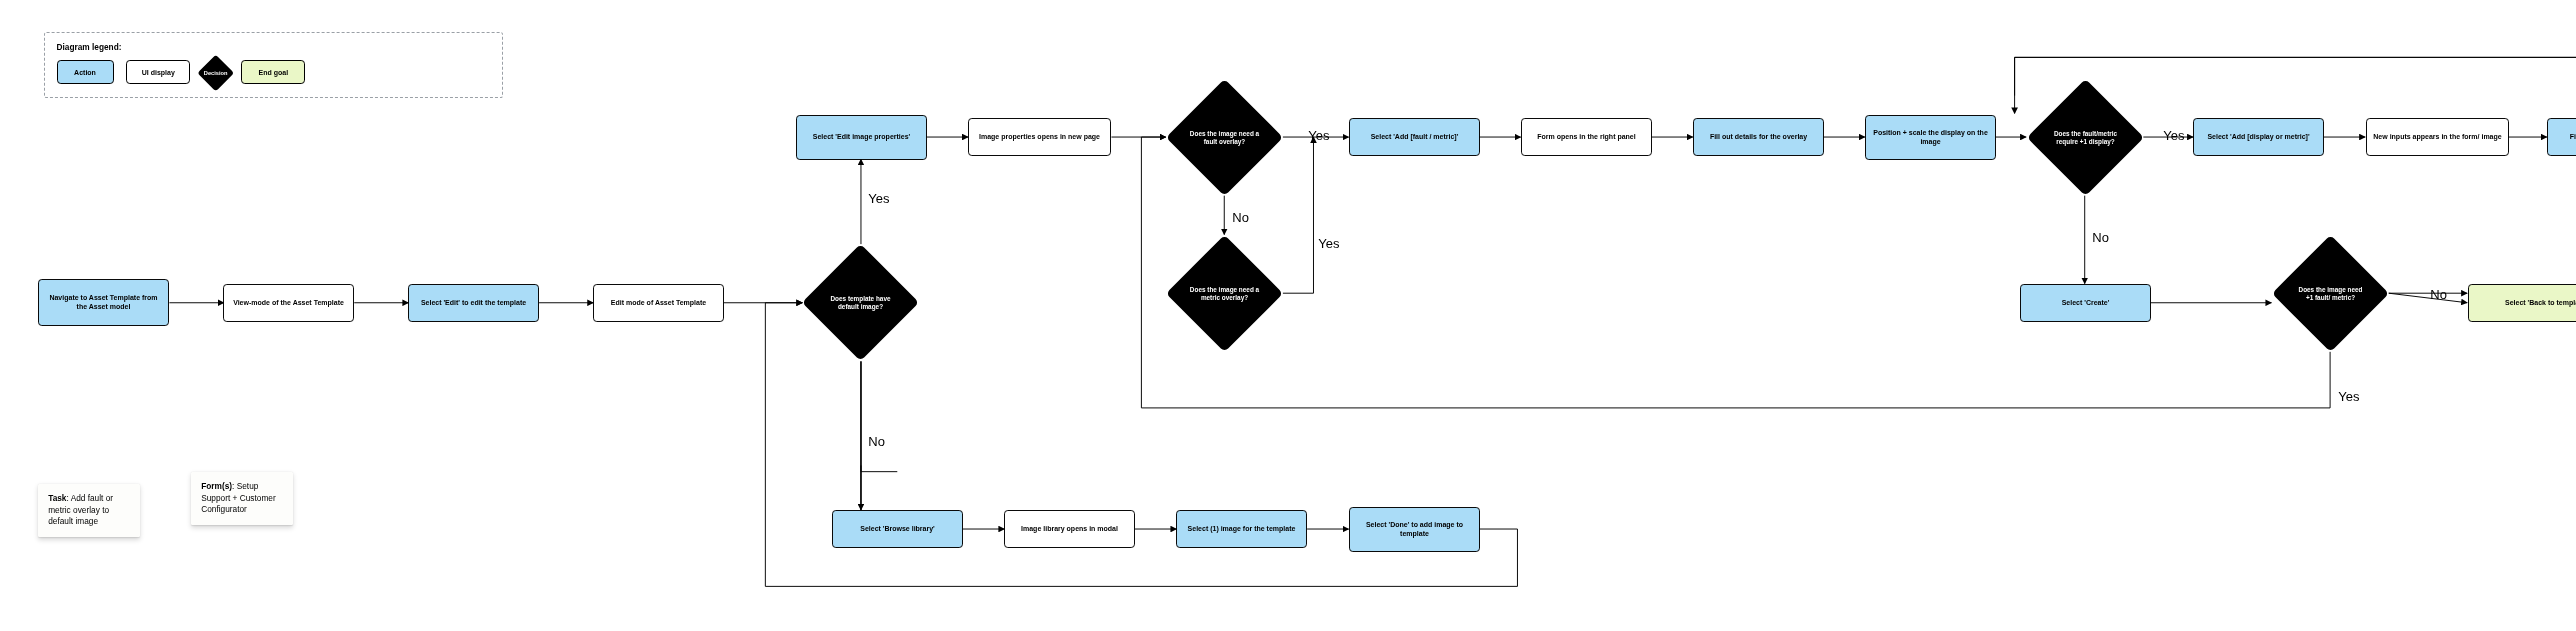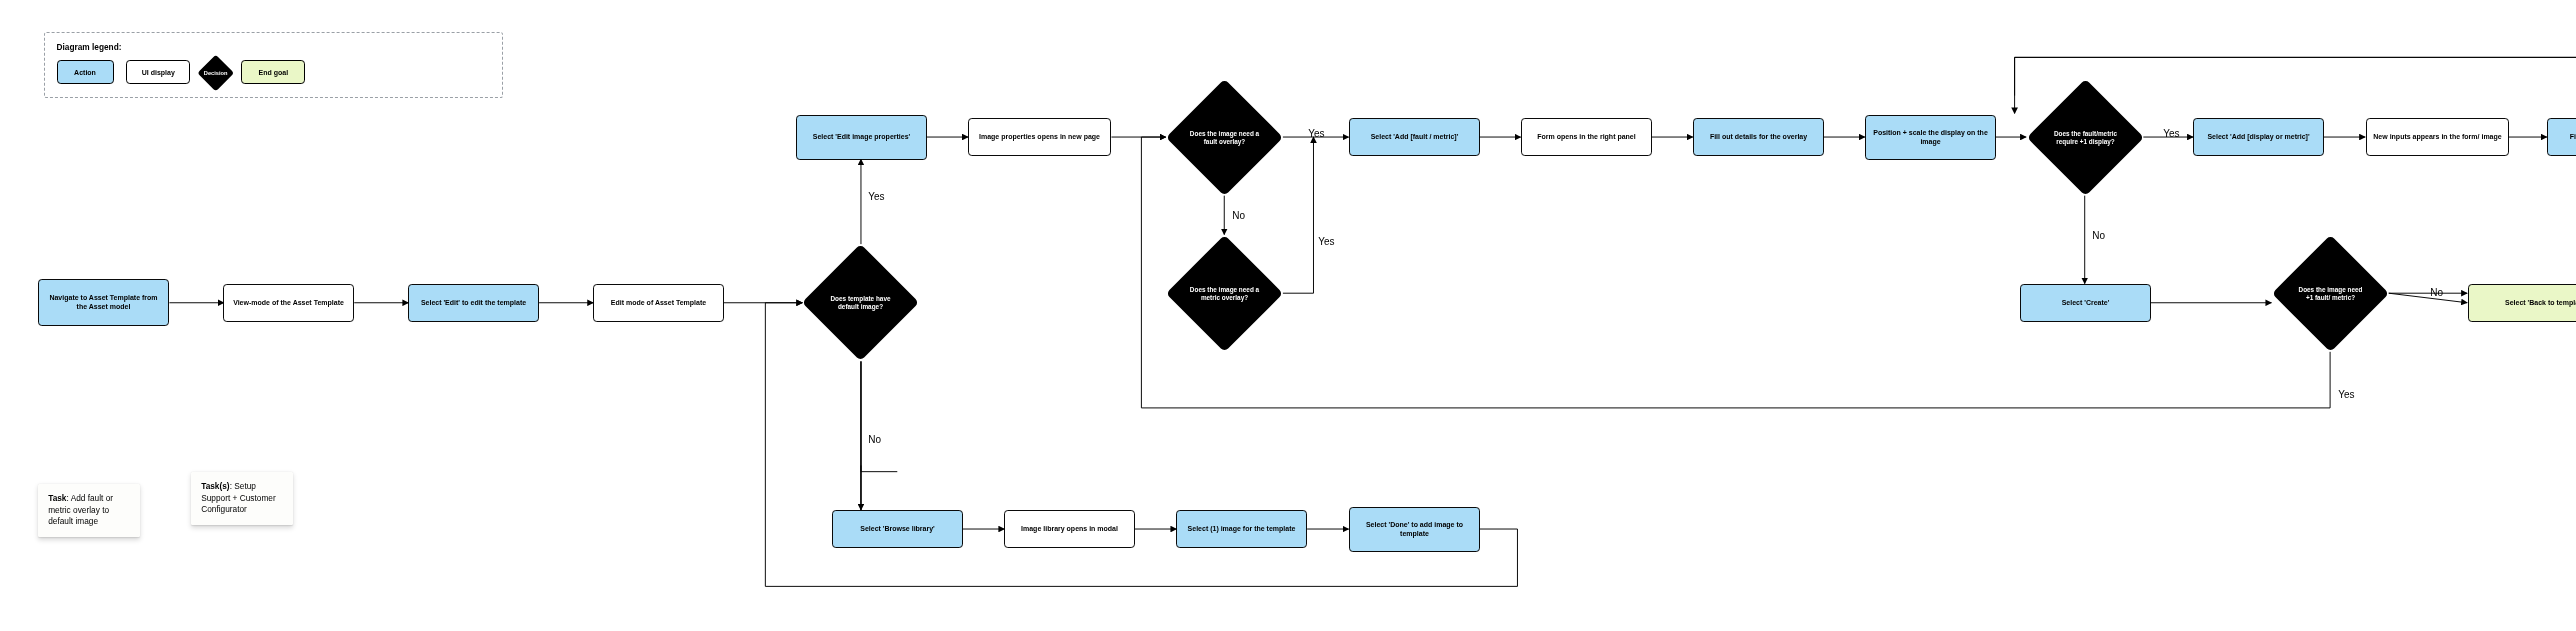--- a/index.html
+++ b/index.html
@@ -105,21 +105,21 @@
     padding: 9px 10.2px;
     width: 102px;
     box-sizing: border-box;
     font-size: 8.3px;
     line-height: 1.4;
     border-radius: 1.3px;
   }
   .sticky strong { font-weight: 700; }
   .edge-label {
     position: absolute;
-    font-size: 10px;
+    font-size: 13px;
     color: #000;
     background: #fff;
     padding: 0 1.3px;
   }
   svg.connectors {
     position: absolute;
     left: 0; top: 0;
     width: 2576px;
     height: 631px;
     pointer-events: none;
@@ -139,21 +139,21 @@
           <span>Decision</span>
         </div>
       <div class="legend-item legend-endgoal">End goal</div>
     </div>
   </div>
 
   <div class="sticky" style="left:38px; top:484px;">
     <strong>Task</strong><span>: Add fault or metric overlay to default image</span>
   </div>
   <div class="sticky" style="left:191px; top:472px;">
-    <strong>Task(s)</strong><span>: Setup Support + Customer Configurator</span>
+    <strong>Form(s)</strong><span>: Setup Support + Customer Configurator</span>
   </div>
 
   <div class="node action" style="left:38px; top:279px; width:131px; height:47px;">Navigate to Asset Template from the Asset model</div>
 
   <div class="node display" style="left:223px; top:284px; width:131px; height:38px;">View-mode of the Asset Template</div>
 
   <div class="node action" style="left:408px; top:284px; width:131px; height:38px;">Select 'Edit' to edit the template</div>
 
   <div class="node display" style="left:593px; top:284px; width:131px; height:38px;">Edit mode of Asset Template</div>
 

